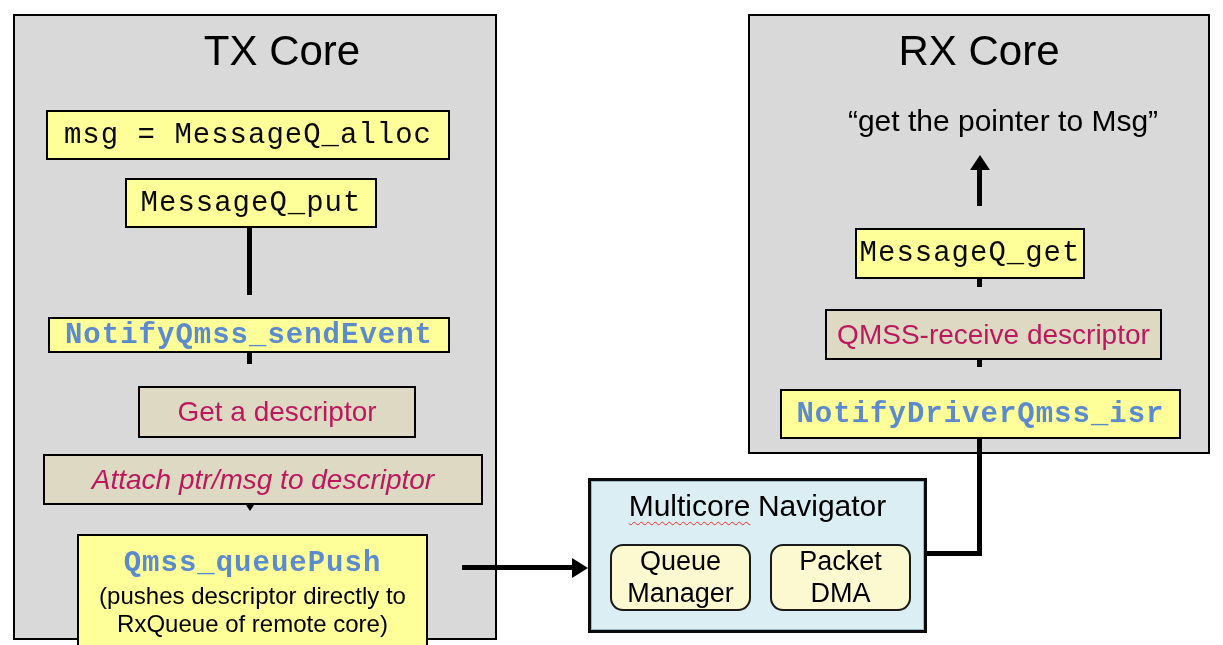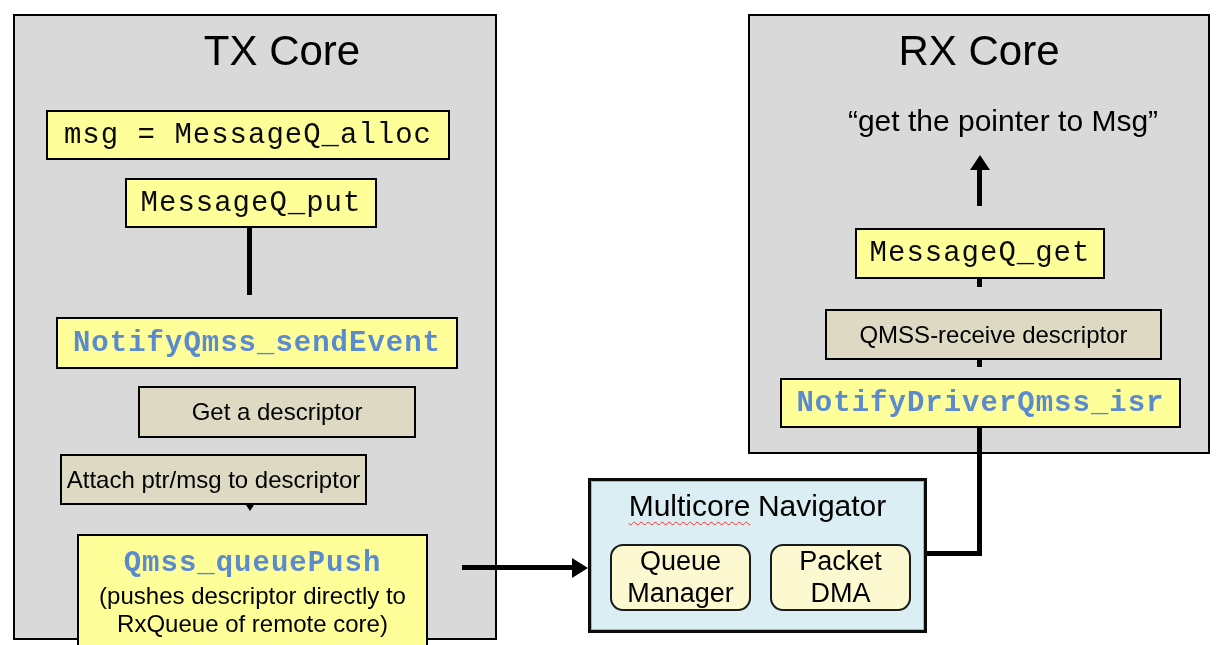--- a/index.html
+++ b/index.html
@@ -32,21 +32,21 @@
   .tan    { background: var(--tan-fill, #ddd9c3); }
   .mono {
     font-family:"Liberation Mono", "DejaVu Sans Mono", monospace;
     font-size:29px; letter-spacing:1px; color:#0a0a0a; white-space:nowrap;
   }
   .mono-blue {
     font-family:"Liberation Mono", "DejaVu Sans Mono", monospace;
     font-size:29px; letter-spacing:1px; font-weight:bold;
     color: var(--code-blue, #5b8bce); white-space:nowrap;
   }
-  .sans { font-size:24px; color:#000000; }
+  .sans { font-size:28px; color:#be185d; }
 
   .push-box { flex-direction:column; padding:4px 17px; }
   .push-note {
     font-size:24px; line-height:1.18; color:#000; white-space:pre-line;
     margin-top:2px;
   }
 
   .rx-note {
     position:absolute; left:0; width:100%; text-align:center;
     font-size:30px; color:#000;padding-left:24px;
@@ -116,32 +116,32 @@
   <div class="vline" style="left:977px; top:428px; height:128px;"></div>
   <div class="arr arr-up" style="left:970px; top:413px;"></div>
 
   <div class="vline" style="left:977px; top:170px; height:36px;"></div>
   <div class="arr arr-up" style="left:970px; top:155px;"></div>
   <div class="vline" style="left:977px; top:252px; height:35px;"></div>
   <div class="vline" style="left:977px; top:333px; height:34px;"></div>
 
   <div class="box yellow mono" style="left:46px; top:86px; width:404px; height:50px;">msg = MessageQ_alloc</div>
   <div class="box yellow mono" style="left:125px; top:154px; width:252px; height:50px;">MessageQ_put</div>
-  <div class="box yellow mono-blue" style="left:56px; top:293px; width:402px; height:52px;">NotifyQmss_sendEvent</div>
+  <div class="box yellow mono-blue" style="left:48px; top:293px; width:402px; height:36px;">NotifyQmss_sendEvent</div>
   <div class="box tan sans" style="left:138px; top:362px; width:278px; height:52px;">Get a descriptor</div>
-  <div class="box tan sans" style="left:60px; top:430px; width:307px; height:51px;">Attach ptr/msg to descriptor</div>
+  <div class="box tan sans" style="left:43px; top:430px; width:440px; height:51px;font-style:italic;">Attach ptr/msg to descriptor</div>
   <div class="box yellow push-box" style="left:77px; top:510px; width:351px; height:117px;">
     <div class="mono-blue">Qmss_queuePush</div>
     <div class="push-note">(pushes descriptor directly to
 RxQueue of remote core)</div>
   </div>
 
-  <div class="box yellow mono" style="left:855px; top:204px; width:250px; height:51px;">MessageQ_get</div>
+  <div class="box yellow mono" style="left:855px; top:204px; width:230px; height:51px;">MessageQ_get</div>
   <div class="box tan sans" style="left:825px; top:285px; width:337px; height:51px;">QMSS-receive descriptor</div>
-  <div class="box yellow mono-blue" style="left:780px; top:354px; width:401px; height:50px;text-align:right;">NotifyDriverQmss_isr</div>
+  <div class="box yellow mono-blue" style="left:780px; top:365px; width:401px; height:50px;text-align:right;">NotifyDriverQmss_isr</div>
 
   <div class="navigator" style="left:588px; top:478px; width:339px; height:155px;">
     <div class="nav-title">
       <span class="squiggle">Multicore</span><span class="nav-rest">Navigator</span>
     </div>
     <div class="nav-child" style="left:19px; top:63px; width:141px; height:67px;">Queue
 Manager</div>
     <div class="nav-child" style="left:179px; top:63px; width:141px; height:67px;">Packet
 DMA</div>
   </div>

